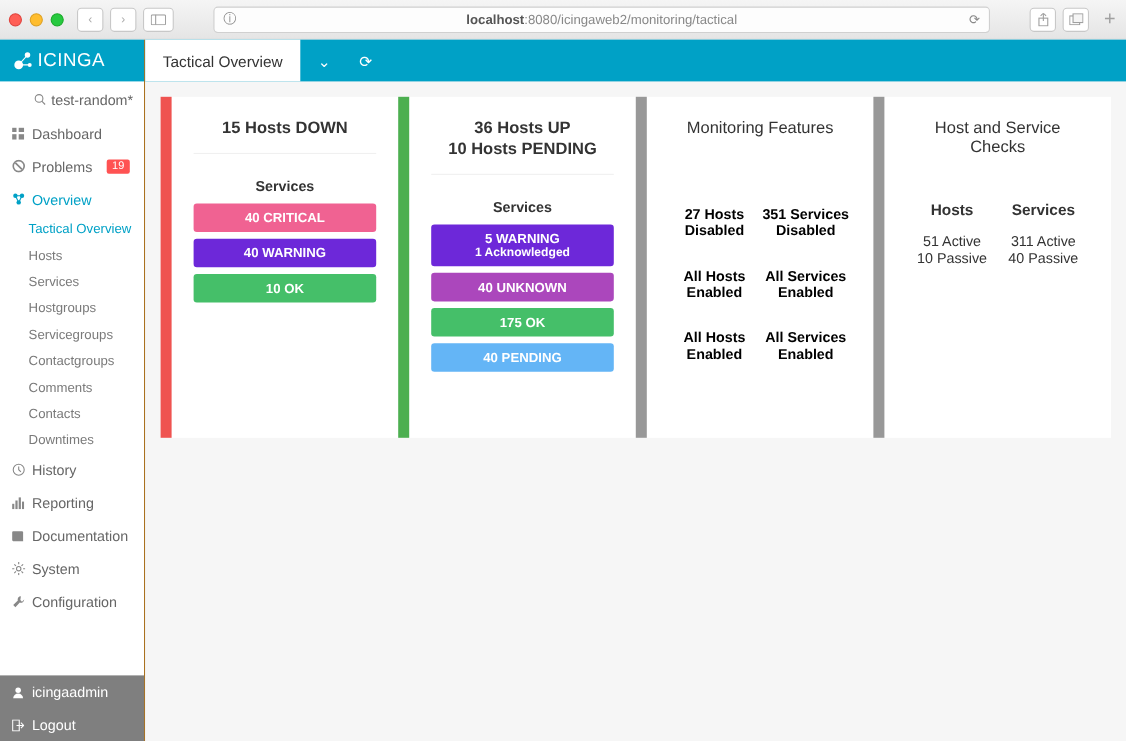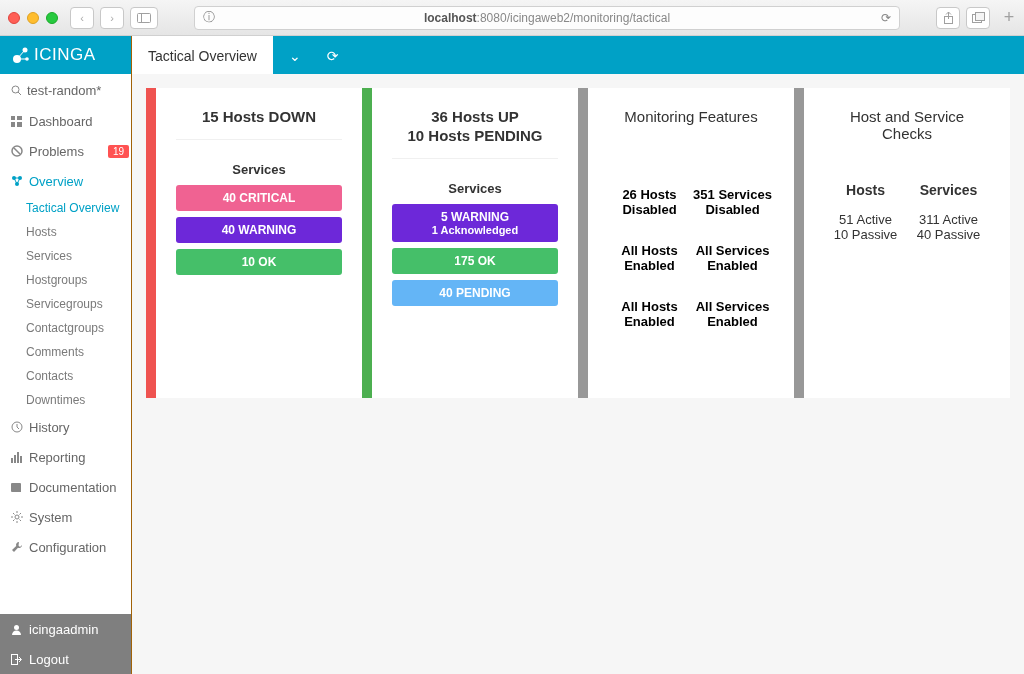--- a/index.html
+++ b/index.html
@@ -17,25 +17,25 @@
 .urlbar { flex: 1; margin: 0 30px; height: 24px; border: 1px solid #d0d0d0; border-radius: 4px; background: #fdfdfd; display: flex; align-items: center; justify-content: center; font-size: 12px; color: #555; position: relative; }
 .urlbar .info { position: absolute; left: 8px; color: #888; }
 .urlbar .reload { position: absolute; right: 8px; color: #888; }
 .tabbtn { width: 14px; height: 14px; display: flex; align-items: center; justify-content: center; color: #a0a0a0; font-size: 18px; margin-left: 6px; }
 
 
 .app { display: flex; height: 638px; }
 .sidebar { width: 132px; background: #fff; border-right: 1px solid #a16207; display: flex; flex-direction: column; }
 .logo { height: 38px; background: #00a1c6; color: #fff; display: flex; align-items: center; padding-left: 12px; font-size: 17px; letter-spacing: 0.5px; }
 .logo svg { margin-right: 4px; }
-.search-row { height: 32px; display: flex; align-items: center; padding: 0 10px; color: #666; gap: 4px; }
+.search-row { height: 32px; display: flex; align-items: center; padding: 0 10px; color: #666; gap: 4px; justify-content: flex-end; }
 .nav { list-style: none; }
 .nav li { display: flex; align-items: center; height: 30px; padding: 0 10px; color: #666; gap: 6px; cursor: pointer; position: relative; }
 .nav li.active-parent { color: #00a1c6; }
-.nav li .badge { position: absolute; right: 2px; background: #ff5252; color: #fff; padding: 1px 5px; font-size: 10px; border-radius: 2px; }
+.nav li .badge { position: absolute; right: 13px; background: #ff5252; color: #fff; padding: 1px 5px; font-size: 10px; border-radius: 2px; }
 .nav li.sub { padding-left: 26px; font-size: 12px; color: #7a7a7a; height: 24px; }
 .nav li.sub.active { color: #00a1c6; }
 .sidebar .spacer { flex: 1; }
 .footer-nav { list-style: none; background: #7f7f7f; color: #fff; }
 .footer-nav li { display: flex; align-items: center; height: 30px; padding: 0 10px; gap: 6px; }
 
 
 .main { flex: 1; background: #f6f6f6; display: flex; flex-direction: column; }
 .tabsbar { height: 38px; background: #00a1c6; display: flex; align-items: flex-end; gap: 6px; padding-left: 0; }
 .tab { background: #fff; padding: 12px 16px 10px; font-size: 14px; color: #333; font-weight: 500; }
@@ -296,34 +296,35 @@
 
       <div class="panel">
         <div class="stripe up"></div>
         <div class="pbody">
           <div class="h1">36 Hosts UP</div>
           <div class="h1">10 Hosts PENDING</div>
           <hr class="sep">
           <div class="servlabel">Services</div>
           <div id="up-rows">
               <div class="bar warn">5 WARNING<span class="sub">1 Acknowledged</span></div>
+              <div class="bar unknown">40 UNKNOWN</div>
               <div class="bar ok">175 OK</div>
               <div class="bar pending">40 PENDING</div>
             </div>
         </div>
       </div>
 
       <div class="panel">
         <div class="stripe grey"></div>
         <div class="pbody">
           <div style="font-size:15px;color:#333;margin-bottom:40px;">Monitoring Features</div>
           <div id="feat-rows">
               <div class="feat-bar red">Flap Detection</div>
               <div class="feat-half">
-                <div>26 Hosts Disabled</div>
+                <div>27 Hosts Disabled</div>
                 <div>351 Services Disabled</div>
               </div>
               <div class="feat-bar green">Notifications</div>
               <div class="feat-half">
                 <div>All Hosts Enabled</div>
                 <div>All Services Enabled</div>
               </div>
               <div class="feat-bar green">Event Handlers</div>
               <div class="feat-half">
                 <div>All Hosts Enabled</div>

